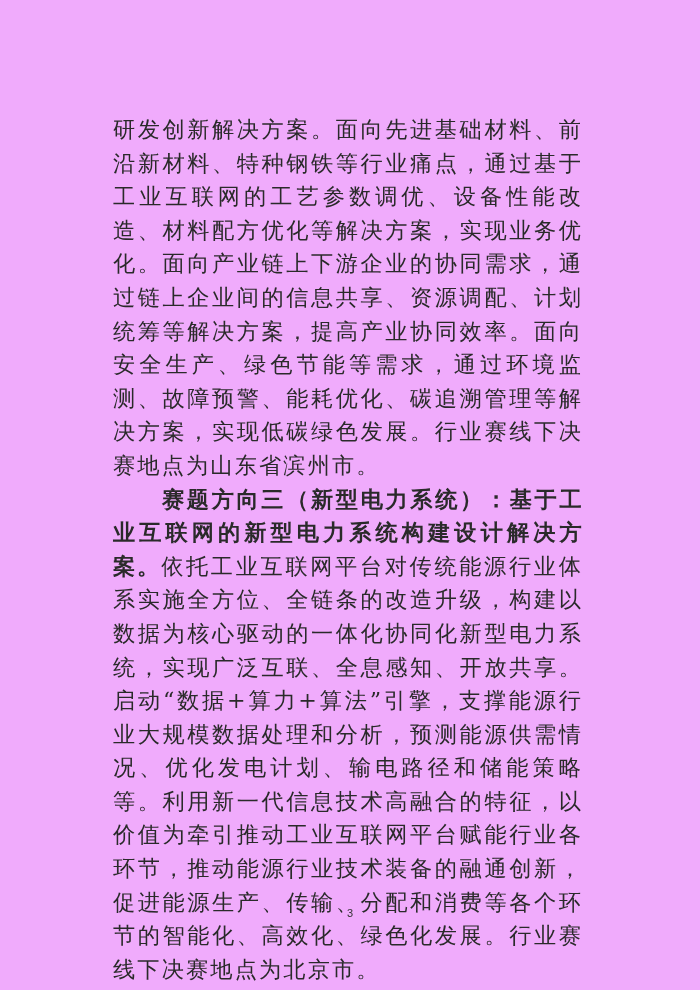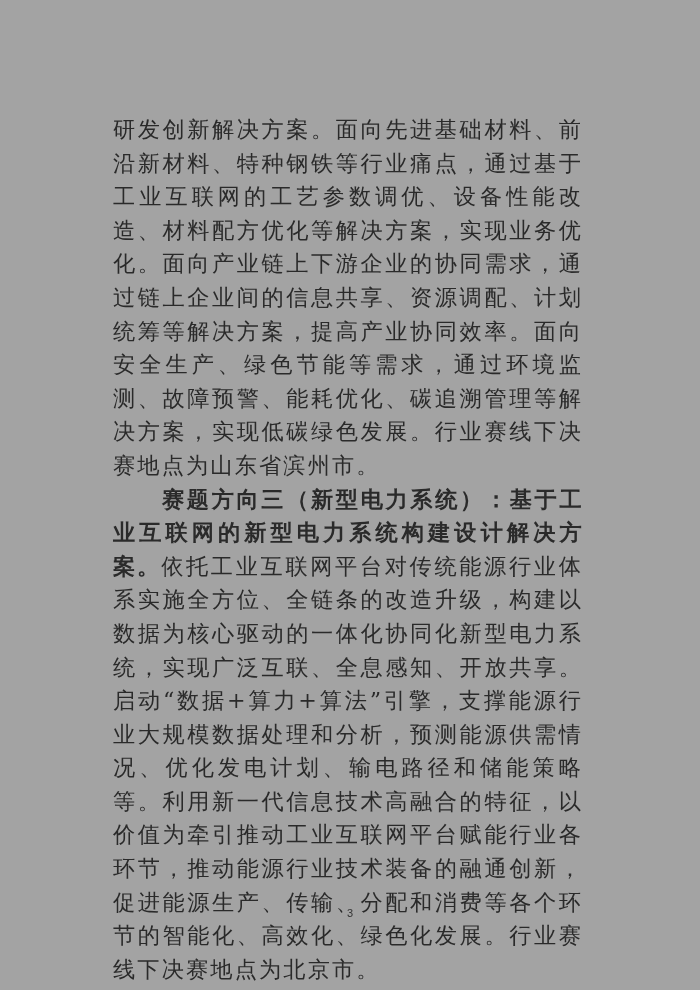--- a/index.html
+++ b/index.html
@@ -1,19 +1,19 @@
 <!DOCTYPE html>
 <html><head>
   <meta charset="utf-8">
   <style>
     html, body { margin: 0; padding: 0; background: #ffffff; }
     body { width: 700px; height: 990px; position: relative; overflow: hidden; }
     .page {
       position: absolute; left: 0; top: 0; width: 700px; height: 990px;
-      background: #a3a3a3;
+      background: #f0abfc;
       font-family: "DejaVu Serif", "Liberation Serif", serif;
       color: #2a2a2a;
     }
     .body-text {
       position: absolute; left: 113px; top: 113px; width: 470px;
     }
     .para {
       margin: 0; font-size: 22.2px; line-height: 33.6px; letter-spacing: 2.15px;
       text-align: justify; text-justify: inter-character;
     }

